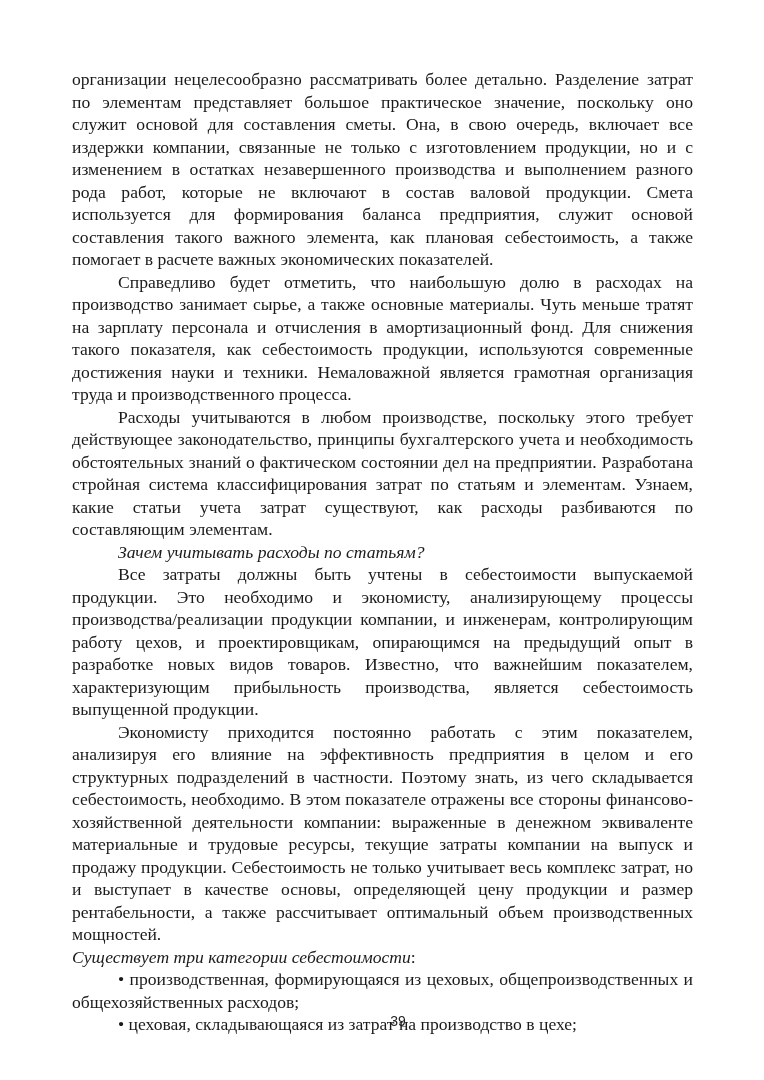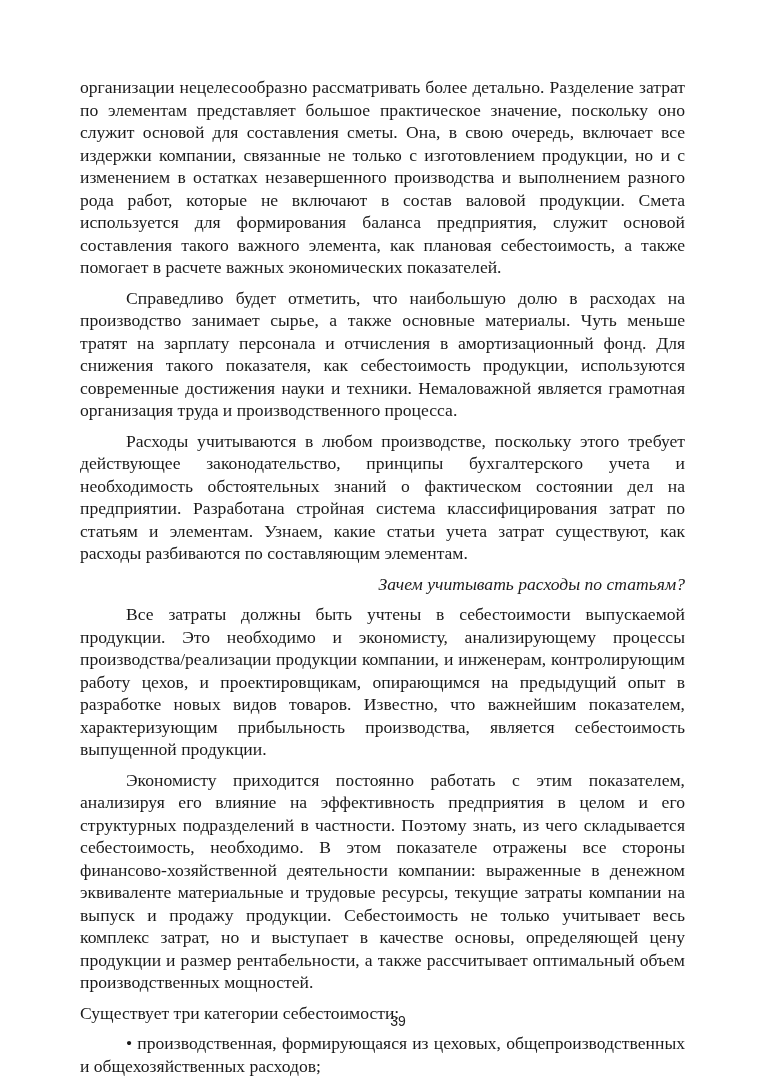--- a/index.html
+++ b/index.html
@@ -19,32 +19,33 @@
       position: absolute;
       left: 72px;
       top: 68px;
       width: 621px;
       font-size: 17.6px;
       line-height: 22.5px;
       text-align: justify;
       hyphens: manual;
     }
     .page p {
-      margin: 8px;
+      margin: 0;
       padding: 0;
     }
     .indent {
       text-indent: 46px;
     }
     .italic {
+      font-style: italic;
     }
     .subhead {
       font-style: italic;
       text-indent: 46px;
-      text-align: right;
+      text-align: left;
     }
     .bullet {
       text-indent: 46px;
     }
     .page-number {
       position: absolute;
       left: 16px;
       width: 764px;
       top: 1013px;
       text-align: center;

